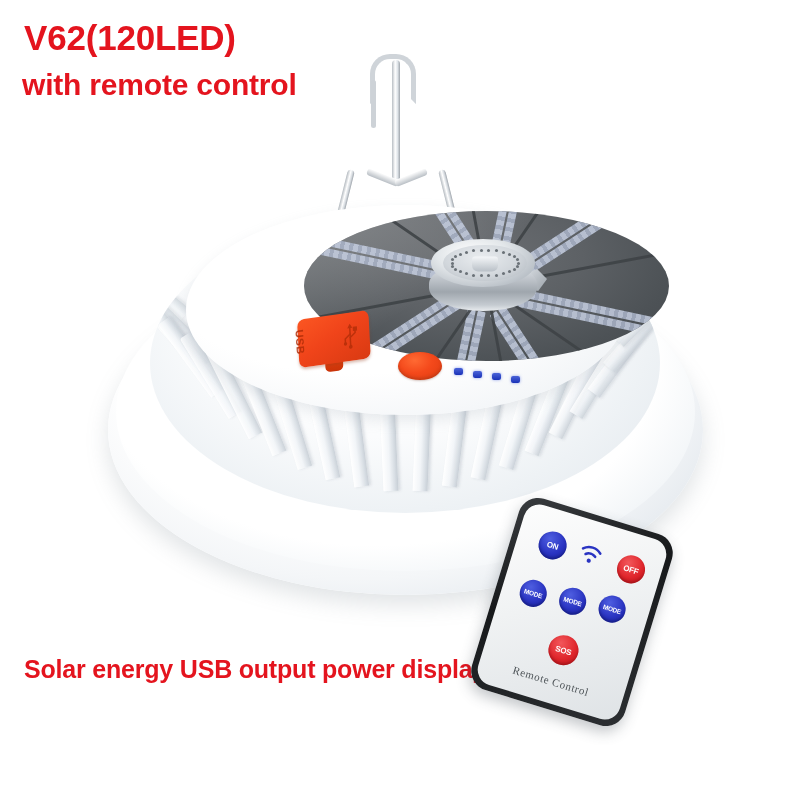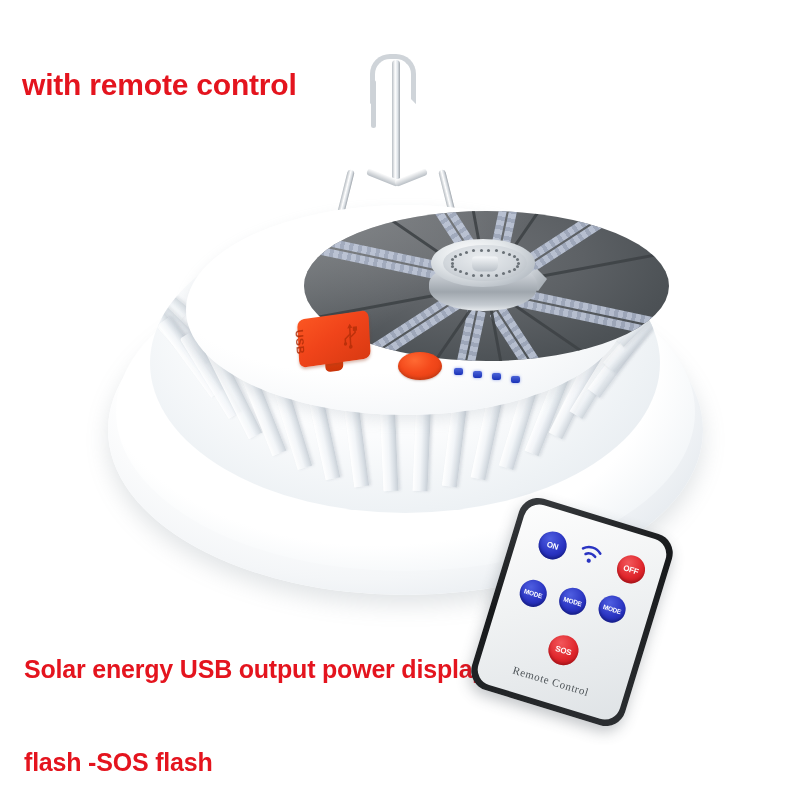--- a/index.html
+++ b/index.html
@@ -122,23 +122,23 @@
      box-shadow:inset 0 -2px 3px rgba(130,10,15,.5);}
   #wifi-icon{position:absolute;left:63px;top:24px;width:24px;height:19px;}
   #remote-label{position:absolute;left:0;top:160px;width:148px;text-align:center;
      font-size:11px;color:#4b5155;letter-spacing:.6px;font-family:"Liberation Serif",serif;}
 </style>
 </head>
 <body>
 
 <div id="stage">
 
+  <div class="promo" id="title-line1">V62(120LED)</div>
   <div class="promo" id="title-line2">with remote control</div>
   <div class="promo" id="feature-line">Solar energy USB output power display</div>
-  <div class="promo" id="functions-2">flash -SOS flash</div>
 
   <div id="hanger">
     <div id="hook-arc"></div>
     <div id="hook-tail"></div>
     <div id="stem"></div>
     <div id="bail-yoke-l"></div>
     <div id="bail-yoke-r"></div>
     <div id="bail-left"></div>
     <div id="bail-right"></div>
   </div>

